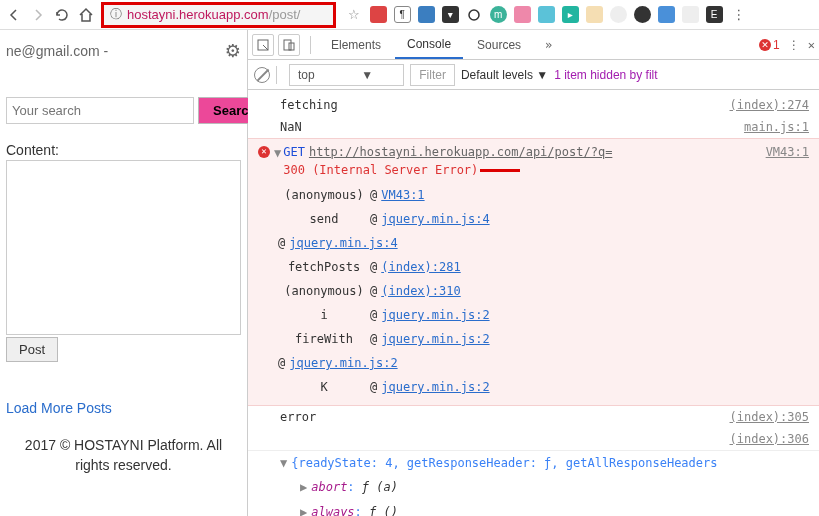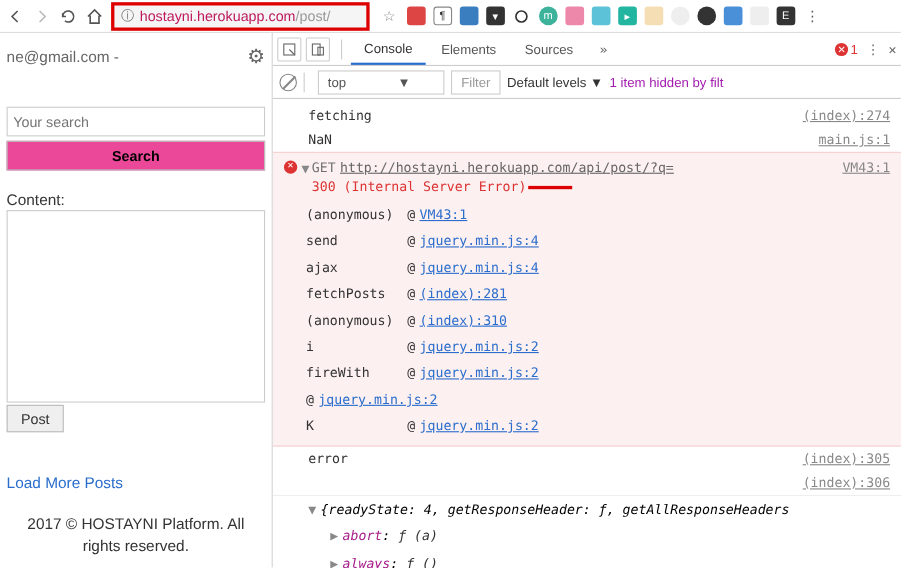--- a/index.html
+++ b/index.html
@@ -13,21 +13,21 @@
 .url-text { color: #be185d; font-size: 13px; }
 .url-path { color: #999; }
 .star-icon { color: #888; margin-left: 6px; }
 .ext-icons { display: flex; gap: 7px; align-items: center; margin-left: 4px; }
 .ext-icon { width: 17px; height: 17px; border-radius: 3px; display: flex; align-items: center; justify-content: center; font-size: 10px; color: #fff; }
 
 .main { display: flex; height: calc(100% - 30px); }
 .page-panel { width: 248px; padding: 10px 6px; border-right: 1px solid #ccc; font-size: 14px; color: #333; }
 .page-header { display: flex; justify-content: space-between; align-items: center; color: #666; }
 .gear { font-size: 18px; color: #666; }
-.search-row { display: flex; margin-top: 35px; gap: 4px; flex-direction: column; }
+.search-row { display: flex; margin-top: 35px; gap: 4px; }
 .search-input { flex: 1; border: 1px solid #ccc; padding: 5px; font-size: 13px; color: #999; background: #fff; }
 .search-btn { border: 1px solid #bbb; background: #ec4899; padding: 5px 14px; font-size: 13px; font-weight: bold; cursor: pointer; }
 .content-label { margin-top: 18px; font-size: 14px; color: #333; display: block; }
 .content-area { border: 1px solid #ccc; height: 175px; margin-top: 2px; background: #fff; }
 .post-btn { margin-top: 2px; border: 1px solid #bbb; background: #efefef; padding: 4px 12px; font-size: 13px; cursor: pointer; display: inline-block; }
 .load-more { color: #2a6dcc; margin-top: 38px; cursor: pointer; font-size: 14px; display: block; }
 .footer-text { text-align: center; margin-top: 20px; font-size: 14px; color: #333; line-height: 1.4; }
 
 .devtools { flex: 1; display: flex; flex-direction: column; background: #fff; font-family: Menlo, Consolas, monospace; font-size: 12px; overflow: hidden; }
 .dt-tabs { display: flex; align-items: center; height: 30px; border-bottom: 1px solid #ccc; padding: 0 4px; gap: 2px; }
@@ -48,35 +48,35 @@
 
 .console-body { flex: 1; overflow-y: auto; padding: 4px 0; }
 .log-row { display: flex; padding: 2px 10px 2px 32px; line-height: 1.5; }
 .log-msg { flex: 1; color: #333; }
 .log-src { color: #888; text-decoration: underline; white-space: nowrap; }
 
 .err-block { background: #fdf0f0; border-top: 1px solid #f5d0d0; border-bottom: 1px solid #f5d0d0; padding: 4px 10px 6px 10px; }
 .err-head { display: flex; align-items: flex-start; line-height: 1.5; }
 .err-x { width: 12px; height: 12px; border-radius: 50%; background: #d33; color: #fff; font-size: 9px; display: flex; align-items: center; justify-content: center; margin-top: 3px; margin-right: 4px; }
 .err-caret { color: #888; margin-right: 2px; margin-top: 1px; }
-.err-get { color: #737373; margin-right: 4px; }
+.err-get { color: #1d4ed8; margin-right: 4px; }
 .err-url { color: #666; text-decoration: underline; }
 .err-status { color: #d33; }
 .red-underline { display: inline-block; width: 40px; height: 3px; background: #d00; vertical-align: middle; margin-left: 2px; }
 
-.trace-table { margin-left: 20px; margin-top: 4px; }
+.trace-table { margin-left: 20px; margin-top: 4px; text-align: center; }
 .trace-row { display: flex; line-height: 2; }
 .trace-fn { width: 92px; color: #333; }
 .trace-at { color: #333; margin-right: 4px; }
 .trace-link { color: #2a6dcc; text-decoration: underline; cursor: pointer; }
 
 .obj-row { padding: 2px 10px 2px 32px; line-height: 1.7; }
 .obj-caret { color: #888; margin-right: 4px; }
 .obj-key { color: #a71d8c; font-style: italic; }
-.obj-punct { color: #000000; font-style: italic; }
+.obj-punct { color: #3b82f6; }
 .obj-f { color: #333; font-style: italic; }
 </style>
 </head>
 <body>
 
 <div class="browser-toolbar">
   <div class="nav-btn">
       <svg width="16" height="16" viewBox="0 0 16 16">
         <path d="M10 3 L5 8 L10 13" stroke="#555" stroke-width="1.5" fill="none"></path>
       </svg>
@@ -152,22 +152,22 @@
             <path d="M7 7 L12 12" stroke="#666"></path>
           </svg>
         </div>
       <div class="dt-tab-icon">
           <svg width="14" height="14">
             <rect x="2" y="2" width="7" height="10" fill="none" stroke="#666"></rect>
             <rect x="7" y="5" width="5" height="7" fill="none" stroke="#666"></rect>
           </svg>
         </div>
       <div style="width:1px;height:18px;background:#ccc;margin:0 6px"></div>
+      <div class="dt-tab">Elements</div>
       <div class="dt-tab active">Console</div>
-      <div class="dt-tab">Elements</div>
       <div class="dt-tab">Sources</div>
       <div class="dt-more">»</div>
       <div class="dt-right">
         <span class="err-badge">
             <span class="err-circle">✕</span>
             <span>1</span>
           </span>
         <span style="color:#666">⋮</span>
         <span style="color:#666">✕</span>
       </div>
@@ -207,21 +207,20 @@
               <span class="trace-fn">(anonymous)</span>
               <span class="trace-at">@</span>
               <span class="trace-link">VM43:1</span>
             </div>
           <div class="trace-row">
               <span class="trace-fn">send</span>
               <span class="trace-at">@</span>
               <span class="trace-link">jquery.min.js:4</span>
             </div>
           <div class="trace-row">
-              <span class="trace-fn">ajax</span>
               <span class="trace-at">@</span>
               <span class="trace-link">jquery.min.js:4</span>
             </div>
           <div class="trace-row">
               <span class="trace-fn">fetchPosts</span>
               <span class="trace-at">@</span>
               <span class="trace-link">(index):281</span>
             </div>
           <div class="trace-row">
               <span class="trace-fn">(anonymous)</span>

